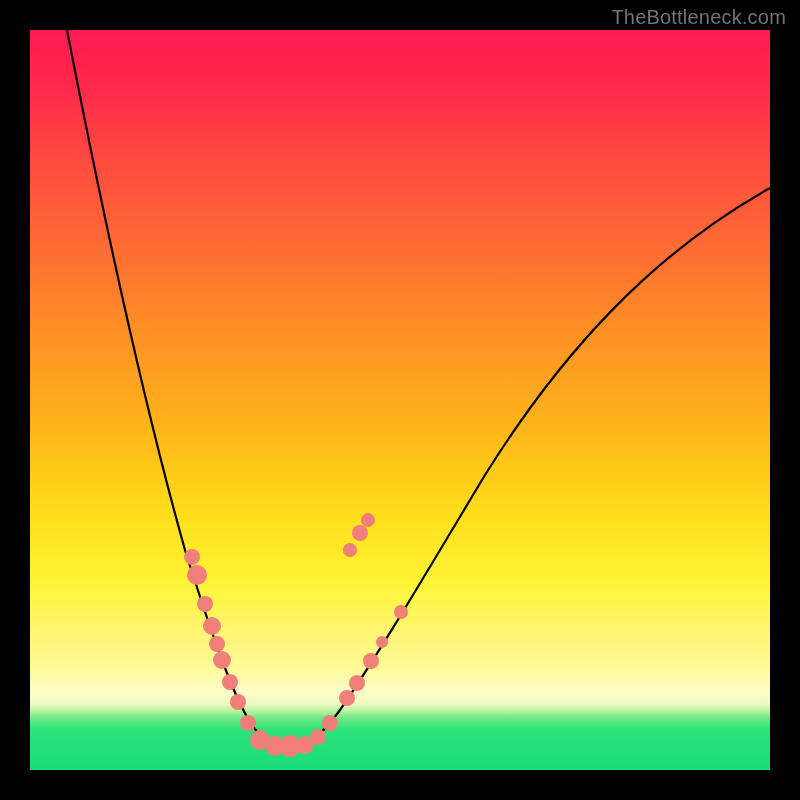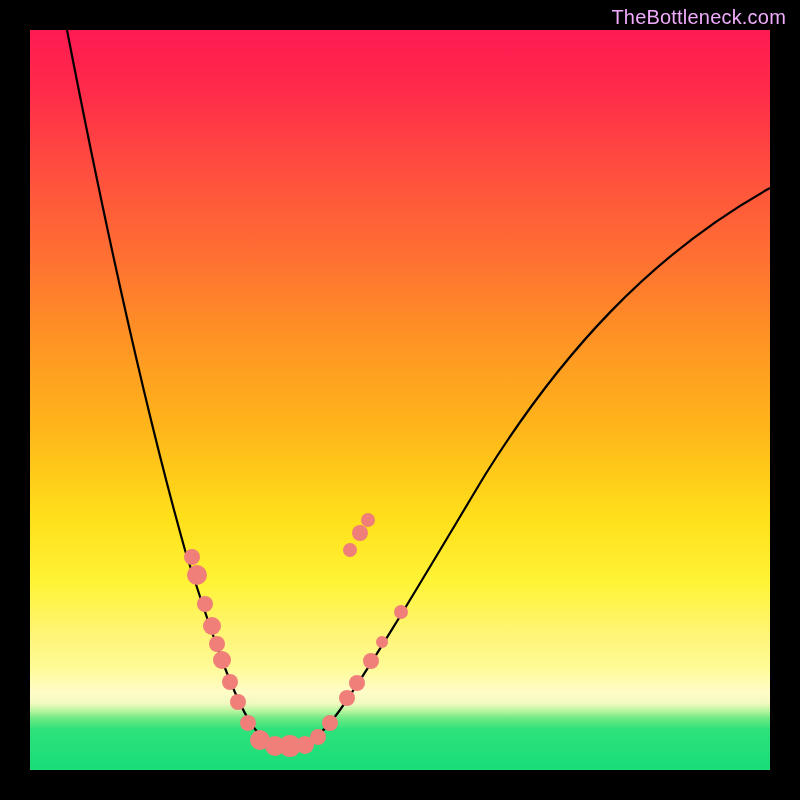--- a/index.html
+++ b/index.html
@@ -44,21 +44,21 @@
         #b8f5a0 92%,
         #70e985 93%,
         #2de27a 94.5%,
         #18dd7a 100%
       );
   }
   .watermark {
     position: absolute;
     top: 6px;
     right: 14px;
-    color: #f0abfc;
+    color: #737373;
     font-size: 20px;
     font-weight: 500;
     letter-spacing: 0.2px;
   }
   svg.curves {
     position: absolute;
     left: 0;
     top: 0;
     width: 740px;
     height: 740px;

